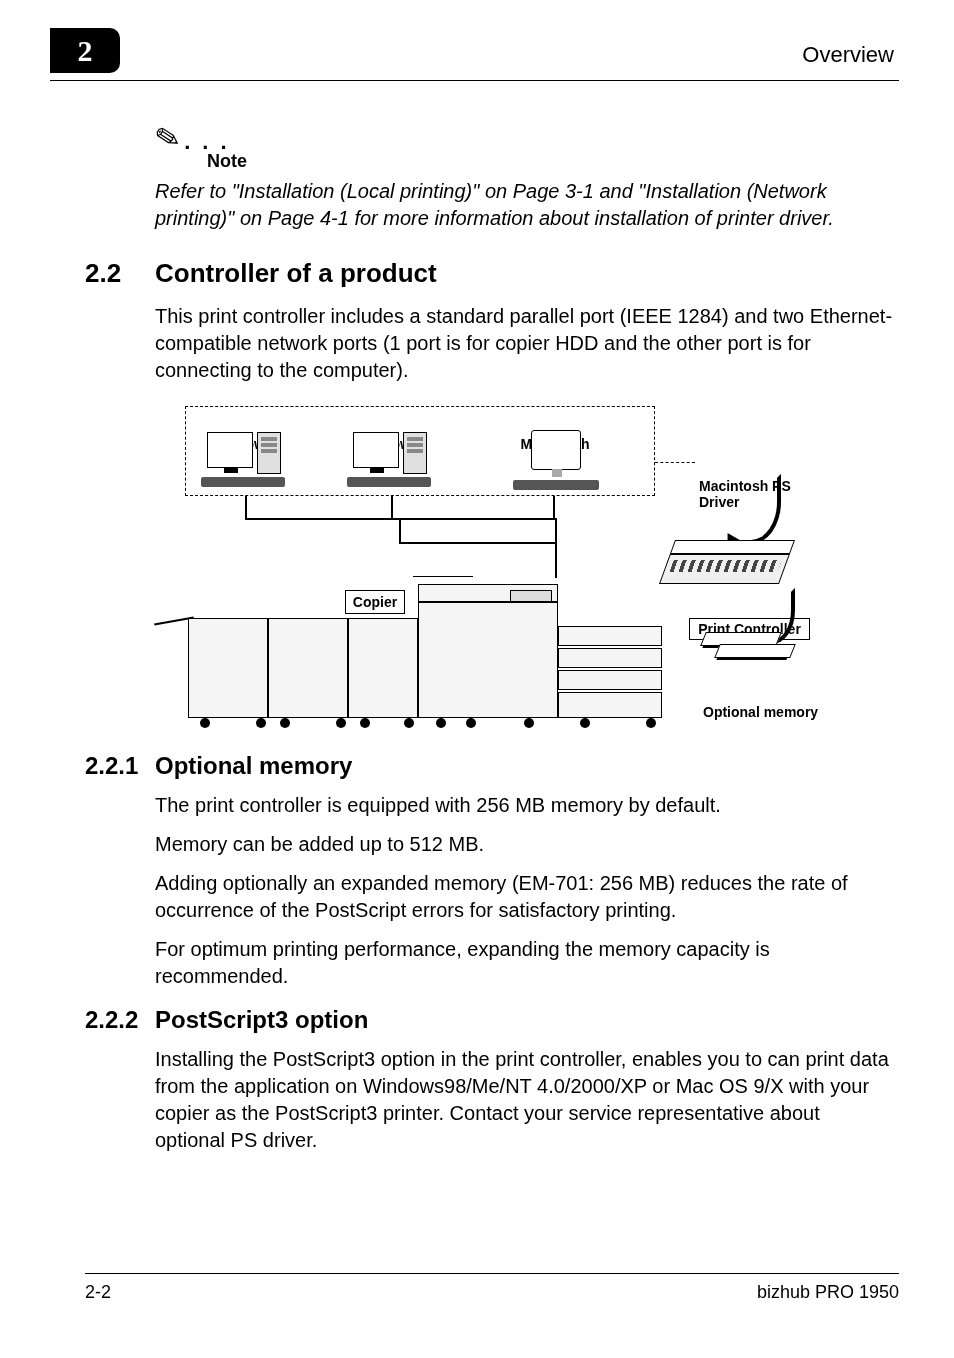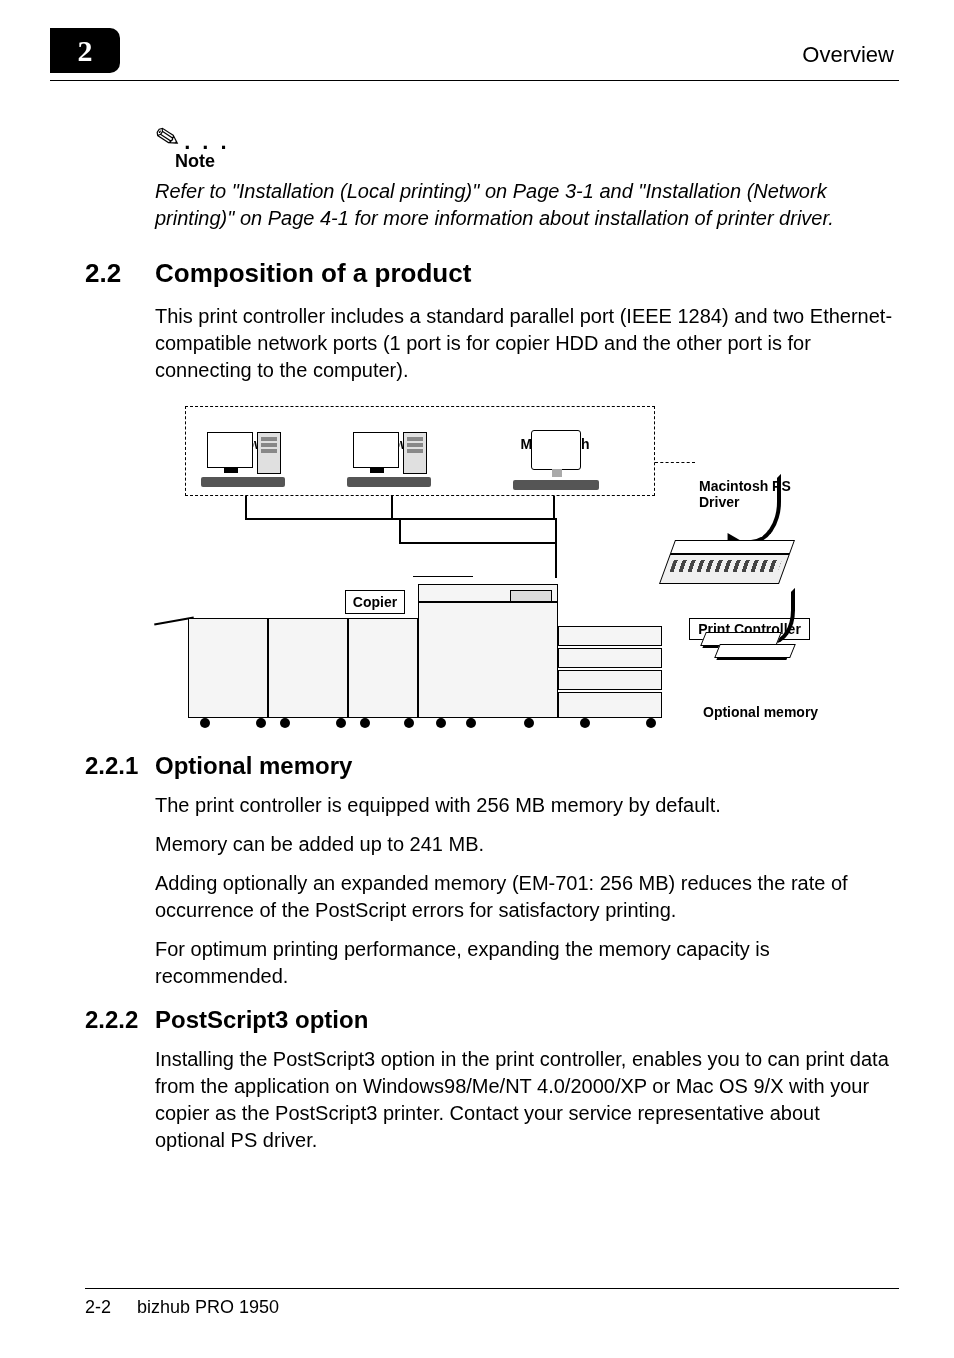--- a/index.html
+++ b/index.html
@@ -18,21 +18,21 @@
   }
   .header-rule {
     position: absolute; top: 80px; left: 50px; right: 55px; border-top: 1px solid #000;
   }
 
   .content { position: absolute; top: 120px; left: 85px; right: 60px; }
 
   .note-block { margin-left: 70px; margin-bottom: 26px; }
   .note-icon { font-size: 30px; display: inline-block; transform: rotate(-12deg); margin-right: 4px; vertical-align: middle; }
   .note-dots { font-size: 22px; font-weight: bold; letter-spacing: 3px; vertical-align: bottom; }
-  .note-label { font-size: 18px; font-weight: bold; margin-left: 20px; margin-top: -4px; }
+  .note-label { font-size: 18px; font-weight: bold; margin-left: 52px; margin-top: -4px; }
   .note-text { font-style: italic; font-size: 20px; line-height: 1.35; margin-top: 6px; }
 
   .h2 { font-size: 26px; font-weight: bold; margin-top: 10px; margin-bottom: 14px; }
   .h2 .num { display: inline-block; width: 70px; }
   .h3 { font-size: 24px; font-weight: bold; margin-top: 16px; margin-bottom: 12px; }
   .h3 .num { display: inline-block; width: 70px; }
 
   .body-p { font-size: 20px; line-height: 1.35; margin-left: 70px; margin-bottom: 12px; }
 
   .diagram-wrap { margin: 18px 0 20px 70px; display: flex; }
@@ -61,39 +61,39 @@
   .controller .ports { position: absolute; top: 20px; left: 6px; width: 108px; height: 12px; }
   .controller .ports::before { content: ""; position: absolute; left: 0; top: 0; width: 100%; height: 100%; background: repeating-linear-gradient(90deg, #444 0 4px, transparent 4px 9px); }
 
   .mem { position: absolute; }
   .mem .stick { position: absolute; width: 76px; height: 14px; border: 1.5px solid #000; background: #fff; transform: skewX(-22deg); }
   .mem .stick::after { content: ""; position: absolute; left: 2px; right: 2px; bottom: -3px; height: 3px; background: #000; }
 
   .arrow-curve { position: absolute; border: 4px solid #000; border-color: transparent #000 #000 transparent; border-radius: 0 0 60% 0; width: 50px; height: 70px; }
   .arrowhead { position: absolute; width: 0; height: 0; border-left: 8px solid transparent; border-right: 8px solid transparent; border-top: 14px solid #000; }
 
-  .footer { position: absolute; bottom: 40px; left: 85px; right: 55px; border-top: 1px solid #000; padding-top: 8px; display: flex; font-size: 18px; gap: 26px; }
+  .footer { position: absolute; bottom: 55px; left: 85px; right: 55px; border-top: 1px solid #000; padding-top: 8px; display: flex; justify-content: space-between; font-size: 18px; gap: 26px; }
 </style>
 </head>
 <body>
 
 <div class="page">
   <div class="chapter-tab">2</div>
   <div class="header-right">Overview</div>
   <div class="header-rule"></div>
 
   <div class="content">
     <div class="note-block">
       <span class="note-icon">✎</span><span class="note-dots">. . .</span>
       <div class="note-label">Note</div>
       <div class="note-text">Refer to "Installation (Local printing)" on Page 3-1 and "Installation (Network printing)" on Page 4-1 for more information about installation of printer driver.</div>
     </div>
 
     <div class="h2">
-      <span class="num">2.2</span><span>Composition of a product</span>
+      <span class="num">2.2</span><span>Controller of a product</span>
     </div>
     <div class="body-p">This print controller includes a standard parallel port (IEEE 1284) and two Ethernet-compatible network ports (1 port is for copier HDD and the other port is for connecting to the computer).</div>
 
     <div class="diagram-wrap">
       <div class="diagram">
 
         <div class="dash-box" style="left:30px; top:4px; width:470px; height:90px;"></div>
 
         <div class="d-label" style="left:52px; top:10px; width:70px;">Windows</div>
         <div class="d-label" style="left:198px; top:10px; width:70px;">Windows</div>
@@ -177,21 +177,21 @@
           <div class="stick" style="left:14px; top:12px;"></div>
         </div>
         <div class="d-label" style="left:548px; top:278px; width:120px; text-align:left;">Optional memory</div>
       </div>
     </div>
 
     <div class="h3">
       <span class="num">2.2.1</span><span>Optional memory</span>
     </div>
     <div class="body-p">The print controller is equipped with 256 MB memory by default.</div>
-    <div class="body-p">Memory can be added up to 241 MB.</div>
+    <div class="body-p">Memory can be added up to 512 MB.</div>
     <div class="body-p">Adding optionally an expanded memory (EM-701: 256 MB) reduces the rate of occurrence of the PostScript errors for satisfactory printing.</div>
     <div class="body-p">For optimum printing performance, expanding the memory capacity is recommended.</div>
 
     <div class="h3">
       <span class="num">2.2.2</span><span>PostScript3 option</span>
     </div>
     <div class="body-p">Installing the PostScript3 option in the print controller, enables you to can print data from the application on Windows98/Me/NT 4.0/2000/XP or Mac OS 9/X with your copier as the PostScript3 printer. Contact your service representative about optional PS driver.</div>
   </div>
 
   <div class="footer">

